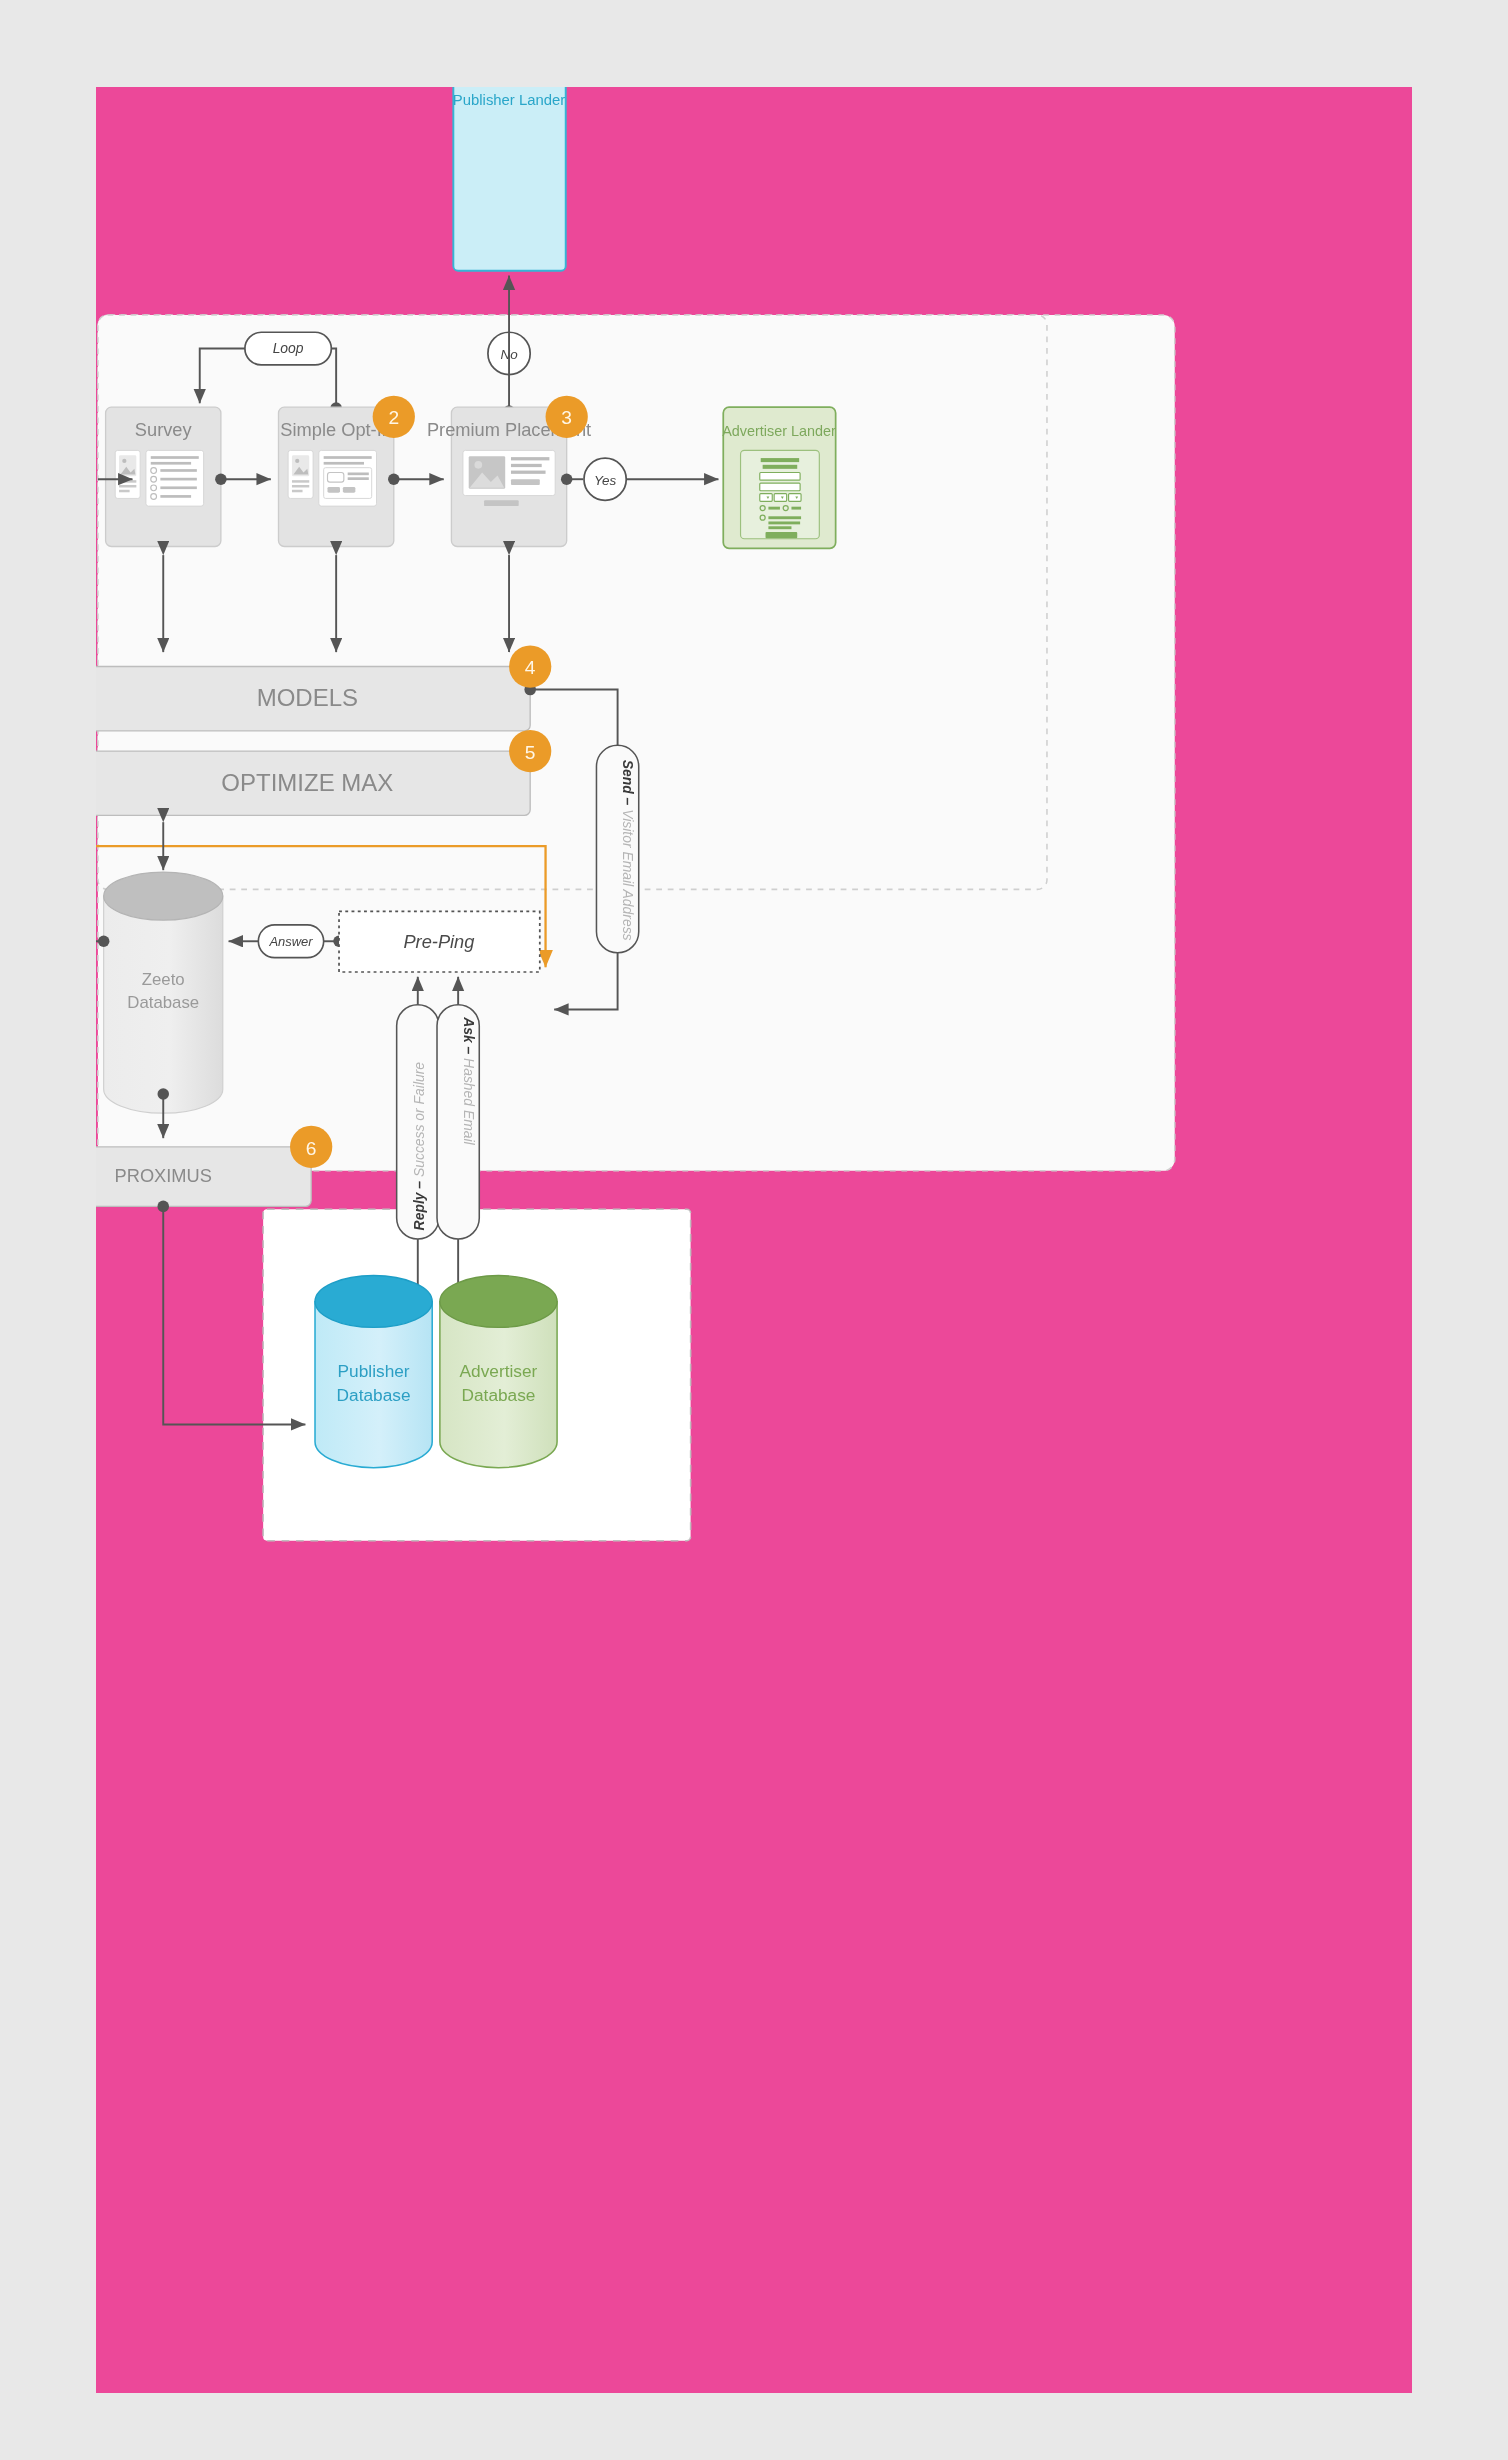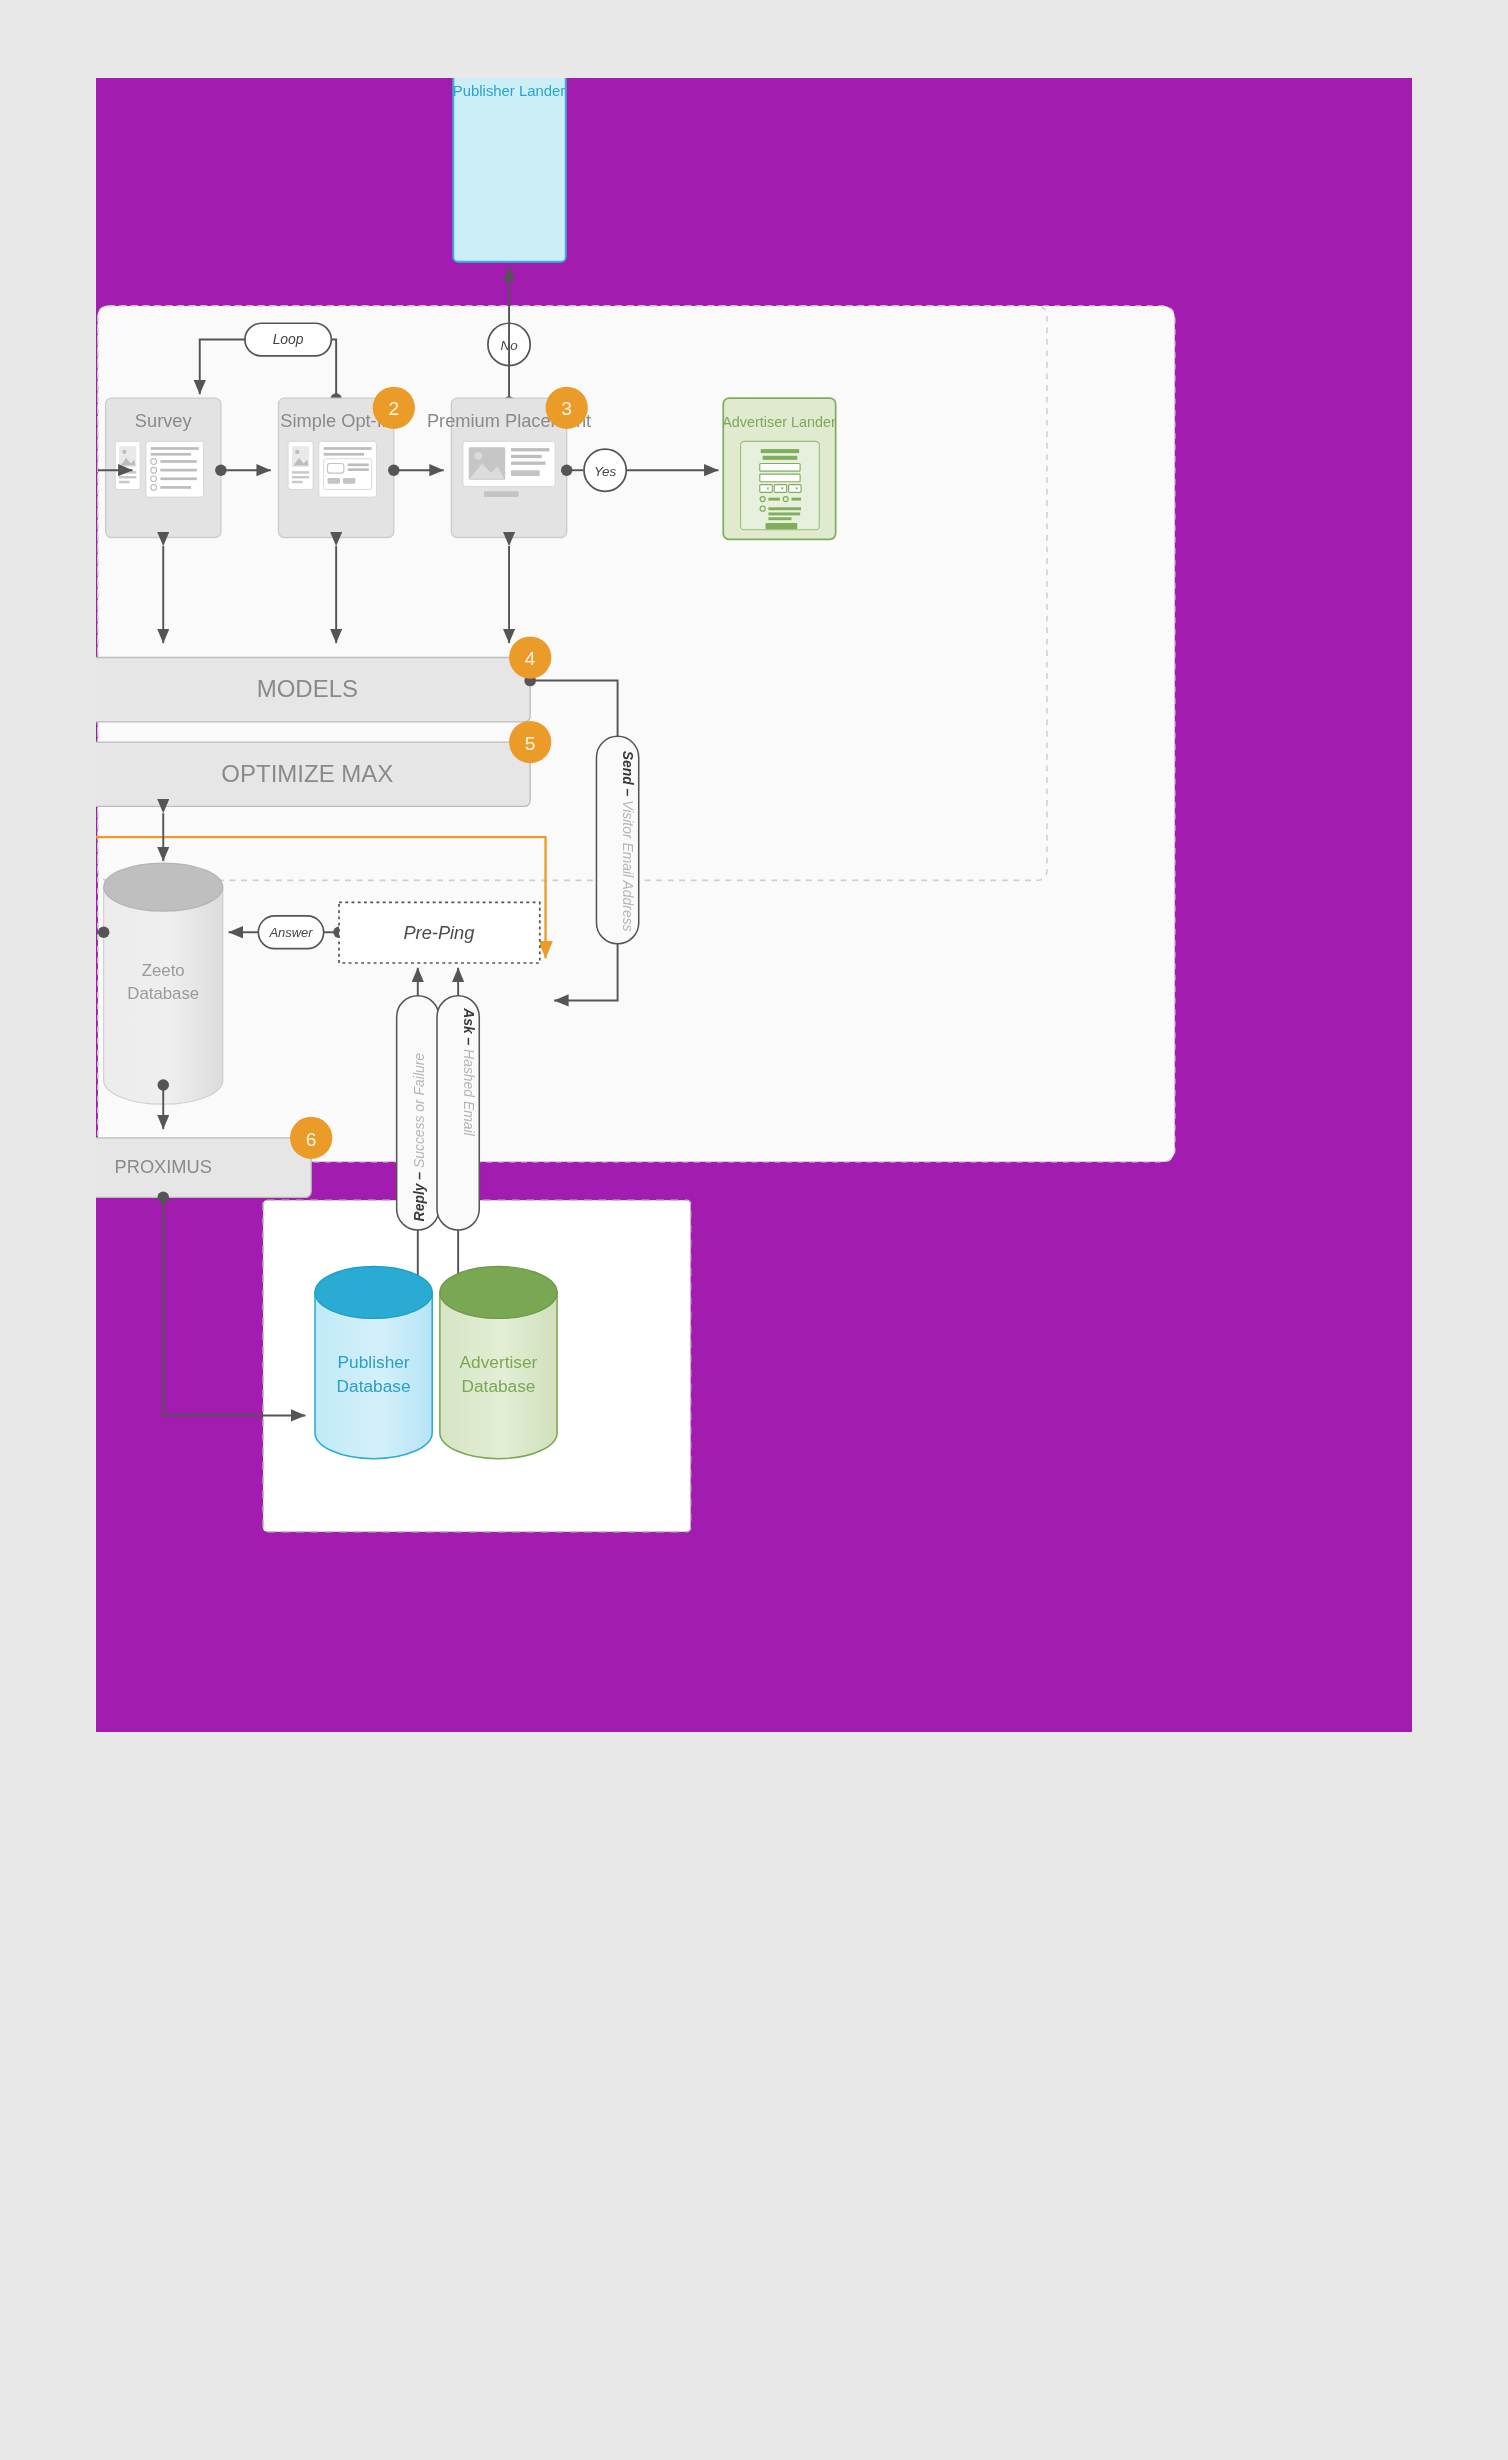--- a/index.html
+++ b/index.html
@@ -1,18 +1,18 @@
 <!DOCTYPE html>
 <html><head>
 <meta charset="utf-8">
 <style>
   html,body{margin:0;padding:0;background:#e8e8e8;}
   body{font-family:"Liberation Sans","DejaVu Sans",sans-serif;}
   #root{position:relative;width:1508px;height:2460px;background:#e8e8e8;overflow:hidden;}
-  #page{position:absolute;left:96px;top:78px;width:1316px;height:1654px;background:#a21caf;}
+  #page{position:absolute;left:96px;top:87px;width:1316px;height:2306px;background:#ec4899;}
   svg{display:block;}
   .ttl{font-size:19px;fill:#8a8a8a;}
   .bigttl{font-size:25px;}
 </style>
 </head>
 <body>
 
 <div id="root">
   <div id="page">
 

